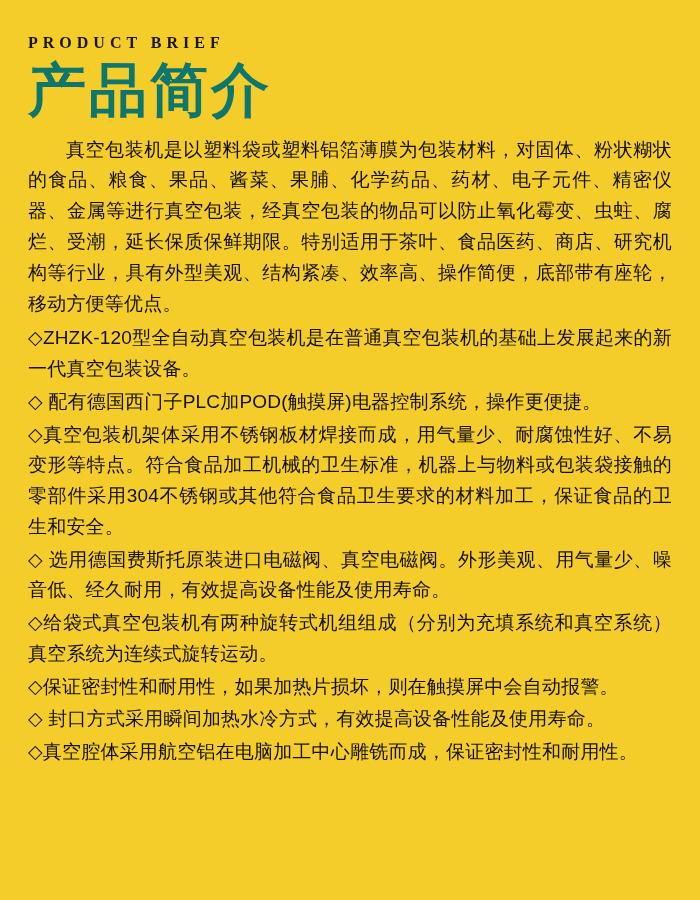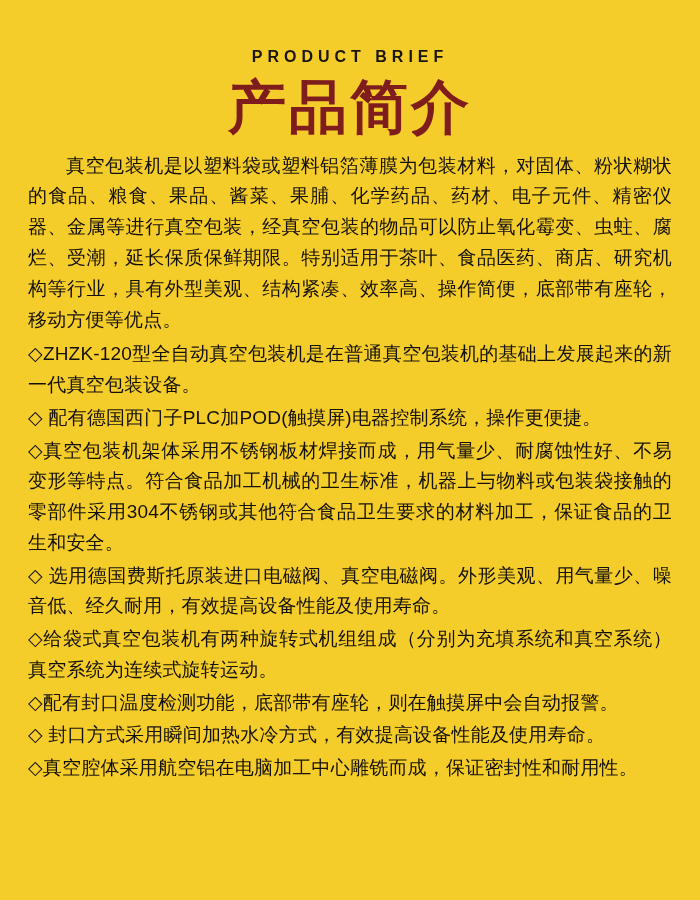--- a/index.html
+++ b/index.html
@@ -15,37 +15,37 @@
     overflow: hidden;
   }
   .page {
     position: relative;
     width: 700px;
     height: 900px;
     box-sizing: border-box;
     padding: 0 28px;
   }
   .header {
-    text-align: center;
-    padding-top: 48px;
+    padding-top: 34px;
+    font-family: Liberation Serif, serif;
   }
   .eyebrow {
     font-size: 16px;
     letter-spacing: 5px;
     font-weight: bold;
     color: #19150c;
     margin: 0 0 6px 0;
   }
   .main-title {
     font-size: 58px;
     font-weight: bold;
     letter-spacing: 3px;
     line-height: 1.15;
-    margin: 8px;
-    color: #7f1d1d;
+    margin: 0;
+    color: #0f766e;
   }
   .body-copy {
     margin-top: 10px;
   }
   .para {
     font-size: 19px;
     line-height: 1.62;
     letter-spacing: 0.2px;
     margin: 0 0 2px 0;
     text-align: justify;
@@ -69,18 +69,18 @@
     <h1 class="main-title">产品简介</h1>
   </div>
 
   <div class="body-copy">
     <p class="para intro">真空包装机是以塑料袋或塑料铝箔薄膜为包装材料，对固体、粉状糊状的食品、粮食、果品、酱菜、果脯、化学药品、药材、电子元件、精密仪器、金属等进行真空包装，经真空包装的物品可以防止氧化霉变、虫蛀、腐烂、受潮，延长保质保鲜期限。特别适用于茶叶、食品医药、商店、研究机构等行业，具有外型美观、结构紧凑、效率高、操作简便，底部带有座轮，移动方便等优点。</p>
     <p class="para bullet">◇ZHZK-120型全自动真空包装机是在普通真空包装机的基础上发展起来的新一代真空包装设备。</p>
     <p class="para bullet">◇ 配有德国西门子PLC加POD(触摸屏)电器控制系统，操作更便捷。</p>
     <p class="para bullet">◇真空包装机架体采用不锈钢板材焊接而成，用气量少、耐腐蚀性好、不易变形等特点。符合食品加工机械的卫生标准，机器上与物料或包装袋接触的零部件采用304不锈钢或其他符合食品卫生要求的材料加工，保证食品的卫生和安全。</p>
     <p class="para bullet">◇ 选用德国费斯托原装进口电磁阀、真空电磁阀。外形美观、用气量少、噪音低、经久耐用，有效提高设备性能及使用寿命。</p>
     <p class="para bullet">◇给袋式真空包装机有两种旋转式机组组成（分别为充填系统和真空系统）真空系统为连续式旋转运动。</p>
-    <p class="para bullet">◇配有封口温度检测功能，底部带有座轮，则在触摸屏中会自动报警。</p>
+    <p class="para bullet">◇保证密封性和耐用性，如果加热片损坏，则在触摸屏中会自动报警。</p>
     <p class="para bullet">◇ 封口方式采用瞬间加热水冷方式，有效提高设备性能及使用寿命。</p>
     <p class="para bullet">◇真空腔体采用航空铝在电脑加工中心雕铣而成，保证密封性和耐用性。</p>
   </div>
 
 </div>
 
 </body></html>

